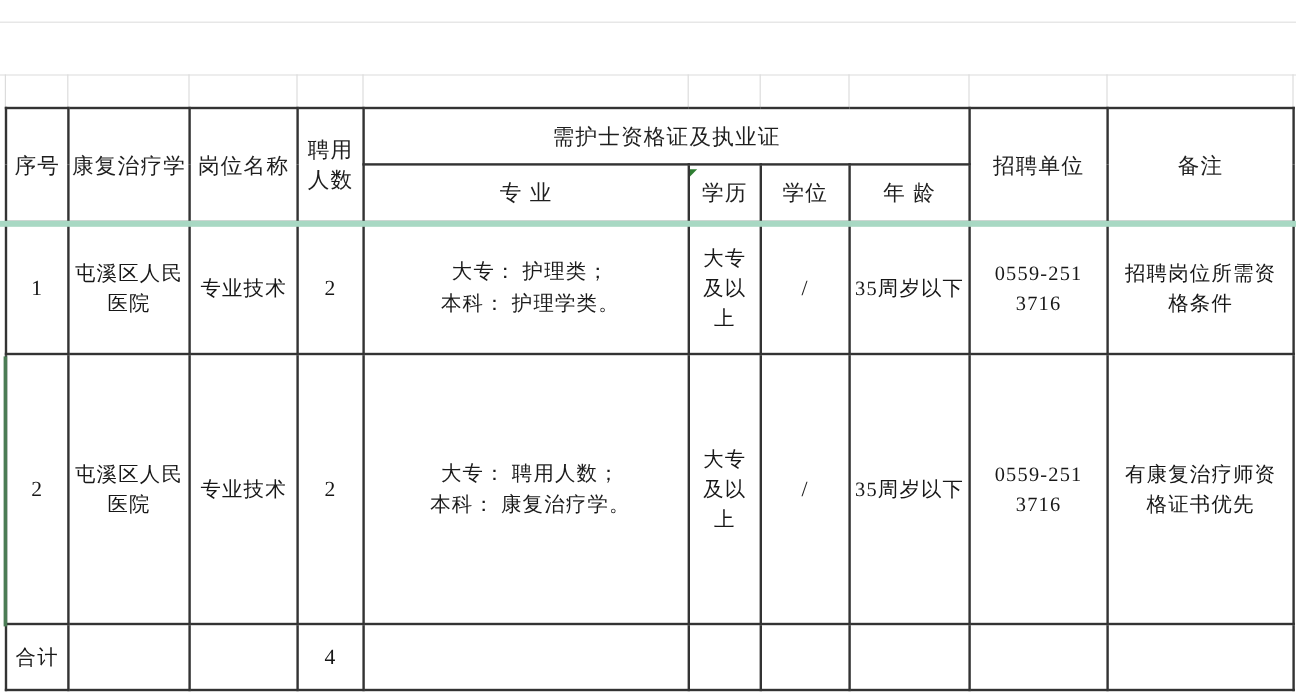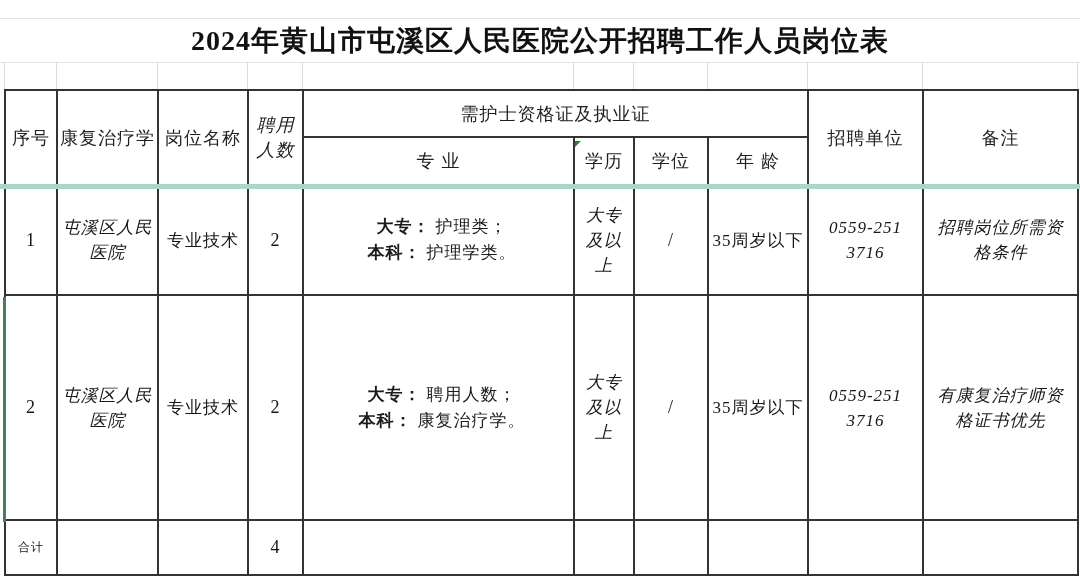--- a/index.html
+++ b/index.html
@@ -65,40 +65,39 @@
   td.body-cell {
     font-size: 17px;
     letter-spacing: 1px;
     color: #171717;
   }
   .wrapbox {
     display: inline-block;
     word-break: break-all;
     line-height: 25px;
     vertical-align: middle;
-    font-style: italic;
   }
   .w-unit   { width: 95px;  }
   .w-edu    { width: 40px;  }
   .w-phone  { max-width: 82px; }
   .w-remark { width: 128px; }
   .w-count-hdr { width: 42px; }
   td.major-cell {
     text-align: left;
     padding-left: 7px;
     font-size: 17px;
     line-height: 26px;
     letter-spacing: 1px;
   }
-  td.major-cell .lbl { font-weight: bold; margin-right: 5px; }
+  td.major-cell .lbl { font-weight: normal; margin-right: 5px; }
   td.num-cell { font-size: 18px; }
   td.nowrap { white-space: nowrap; }
   td.total-label {
     font-family: "Liberation Sans", "DejaVu Sans", sans-serif;
-    font-size: 12px;
+    font-size: 17px;
     letter-spacing: 1px;
   }
 
   
   .green-divider {
     position: absolute;
     left: 0; top: 184px;
     width: 1080px; height: 5px;
     background: var(--green-line, #a8d8c3);
     z-index: 6;
@@ -133,23 +132,20 @@
   <div class="gridline-v" style="left:157px;"></div>
   <div class="gridline-v" style="left:247px;"></div>
   <div class="gridline-v" style="left:302px;"></div>
   <div class="gridline-v" style="left:573px;"></div>
   <div class="gridline-v" style="left:633px;"></div>
   <div class="gridline-v" style="left:707px;"></div>
   <div class="gridline-v" style="left:807px;"></div>
   <div class="gridline-v" style="left:922px;"></div>
   <div class="gridline-v" style="left:1077px;"></div>
 
-  <div class="title-row">
-    <h1>2024年黄山市屯溪区人民医院公开招聘工作人员岗位表</h1>
-  </div>
 
   <table class="job-table">
     <colgroup>
       <col style="width:52px">
         <col style="width:101px">
         <col style="width:90px">
         <col style="width:55px">
       <col style="width:271px">
         <col style="width:60px">
         <col style="width:74px">

